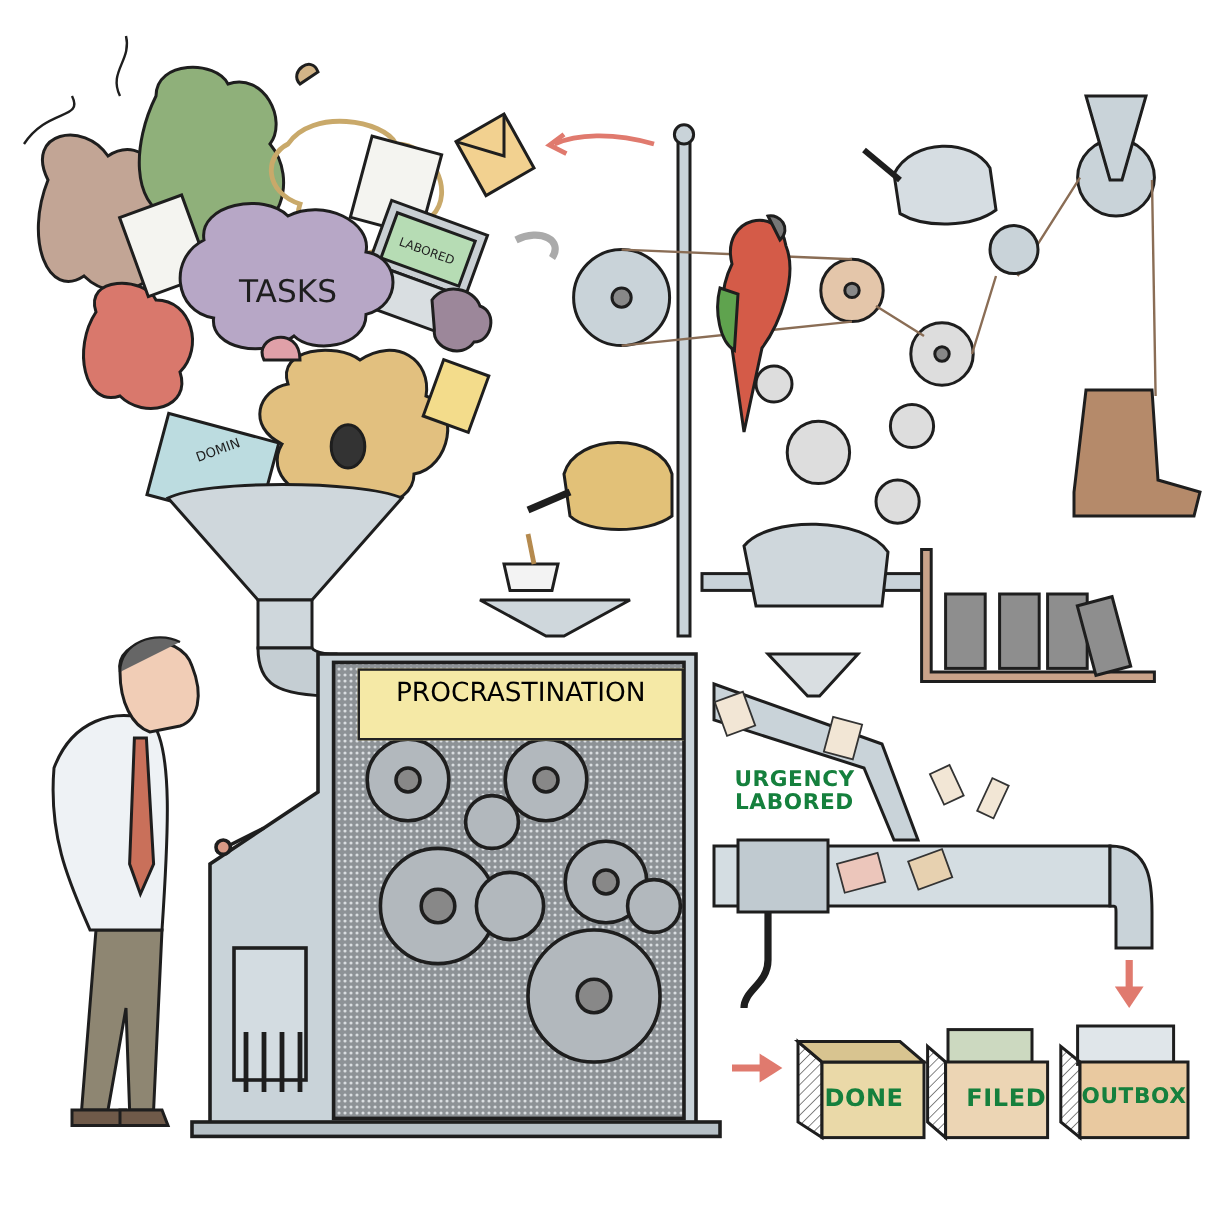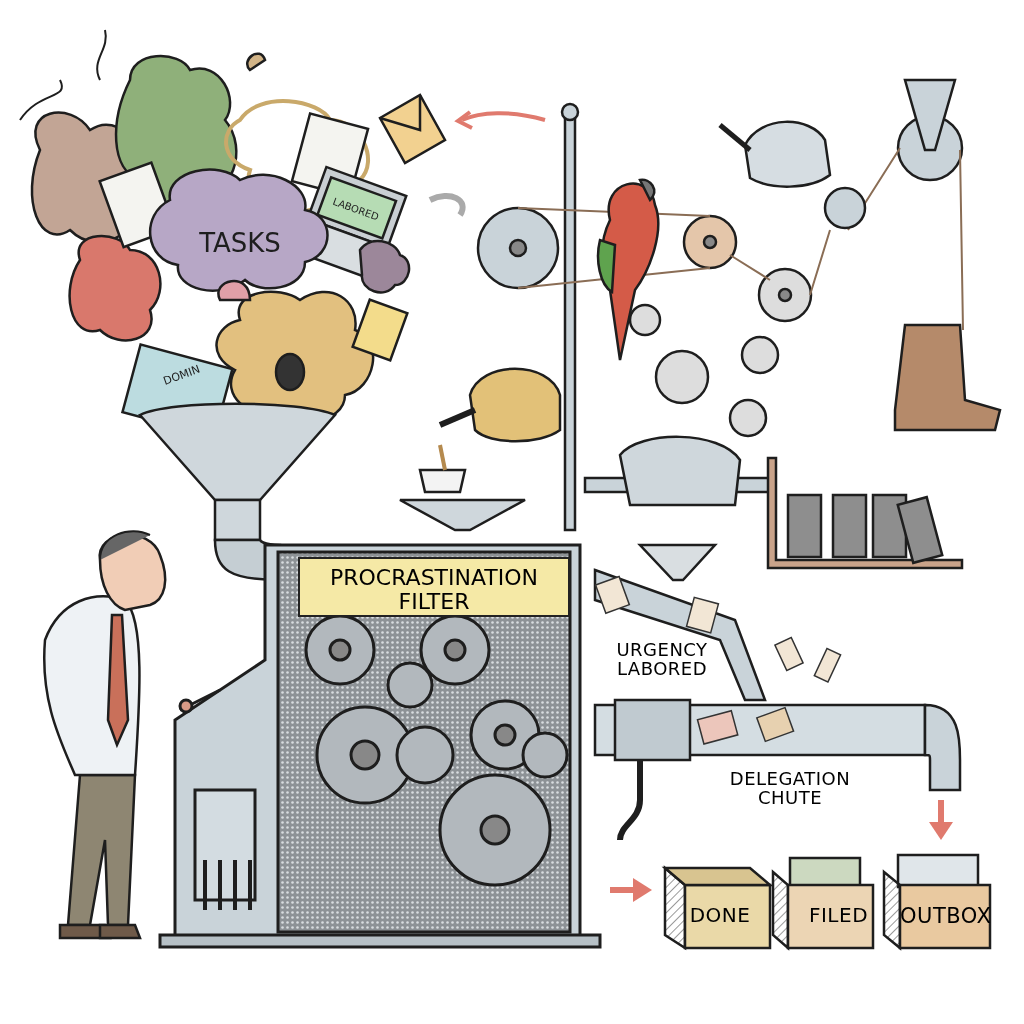--- a/index.html
+++ b/index.html
@@ -1,18 +1,18 @@
 <!DOCTYPE html>
 <html><head>
 <meta charset="utf-8">
 <style>
   html, body { margin:0; padding:0; }
   body { width:1024px; height:1024px; background:#ffffff; position:relative; overflow:hidden; font-family:"Liberation Sans", sans-serif; }
   .scene { position:absolute; inset:0; }
-  .lbl { position:absolute; font-family:"DejaVu Sans", sans-serif; color:#000000; text-align:center; line-height:1.05; letter-spacing:0.5px; }
+  .lbl { position:absolute; font-family:"DejaVu Sans", sans-serif; color:#15803d; text-align:center; line-height:1.05; letter-spacing:0.5px;font-weight:bold; }
   .plate { position:absolute; left:298px; top:557px; width:270px; width:272px; height:60px; background:#f5e9a6; border:2px solid #222; box-sizing:border-box; }
   .plate .t { font-size:22px; position:absolute; left:0; right:0; top:6px; text-align:center; font-family:"DejaVu Sans", sans-serif; }
   .box-label { font-size:20px; font-family:"DejaVu Sans", sans-serif; }
 </style>
 </head>
 <body>
 
 <div class="scene">
 <svg width="1024" height="1024" viewBox="0 0 1024 1024" xmlns="http://www.w3.org/2000/svg">
   <defs>
@@ -199,29 +199,24 @@
       <rect x="898" y="855" width="80" height="32" fill="#e0e6ea"></rect>
       <path d="M884,872 L900,885 L900,948 L884,935Z" fill="url(#hatch)"></path>
       <rect x="900" y="885" width="90" height="63" fill="#e9c9a0"></rect>
     </g>
   </g>
 </svg>
 
   
   <div class="plate">
     <div class="t">PROCRASTINATION</div>
-    <div class="t" style="top:30px;">FILTER</div>
   </div>
 
   <div class="lbl" style="left:612px; top:641px; width:100px; font-size:18px;">
     <div>URGENCY</div>
     <div>LABORED</div>
   </div>
 
-  <div class="lbl" style="left:715px; top:770px; width:150px; font-size:18px;">
-    <div>DELEGATION</div>
-    <div>CHUTE</div>
-  </div>
 
   <div class="lbl box-label" style="left:685px; top:905px; width:70px;">DONE</div>
   <div class="lbl box-label" style="left:788px; top:905px; width:101px;">FILED</div>
-  <div class="lbl box-label" style="left:900px; top:905px; width:76px; font-size:21px;">OUTBOX</div>
+  <div class="lbl box-label" style="left:900px; top:905px; width:90px; font-size:18px;">OUTBOX</div>
 </div>
 
 </body></html>

